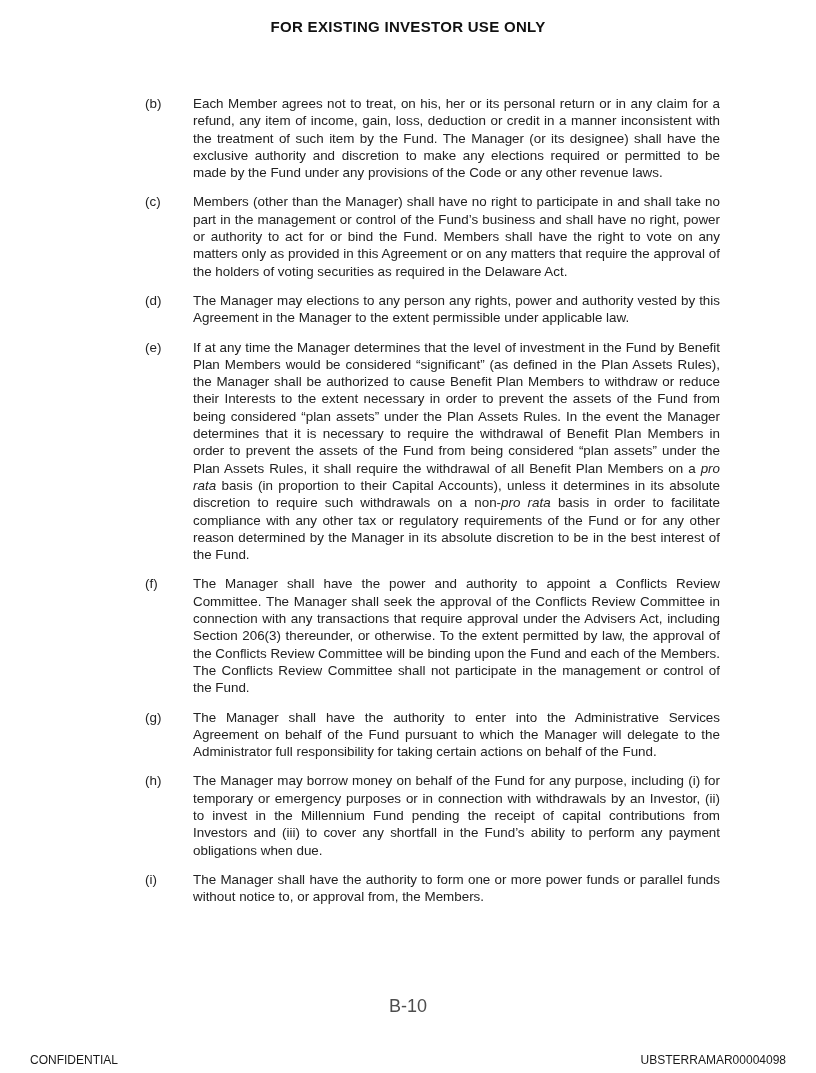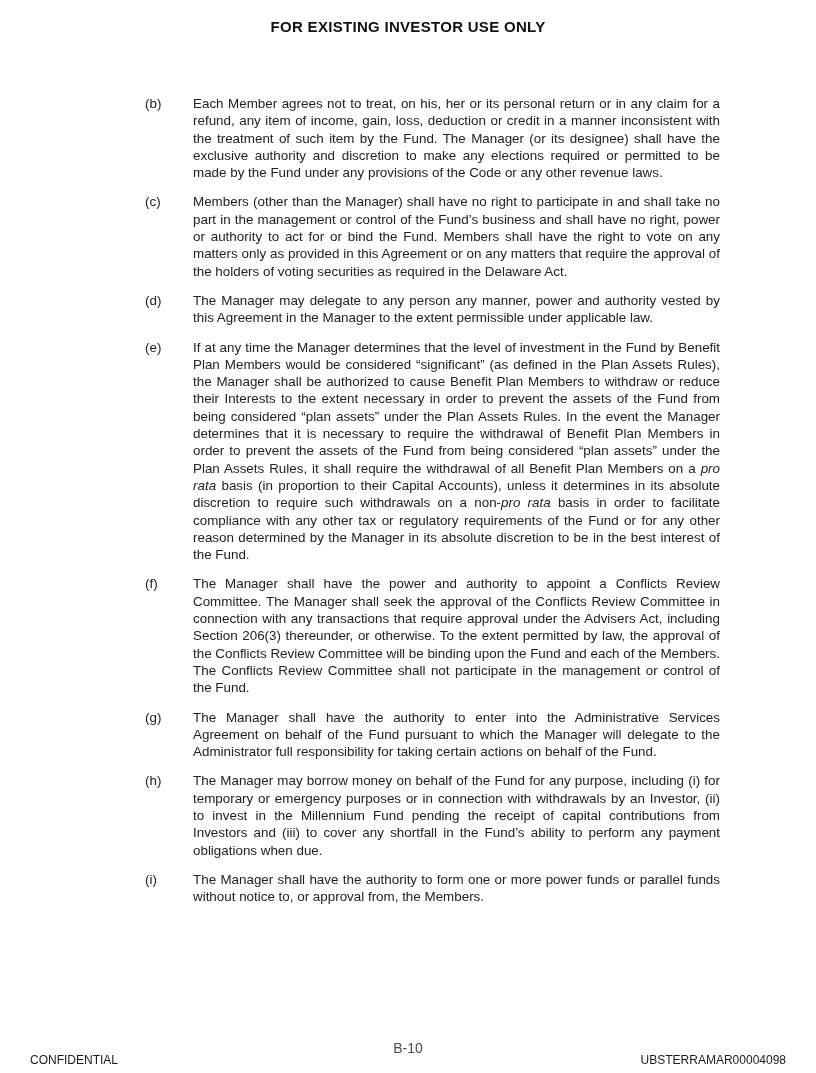--- a/index.html
+++ b/index.html
@@ -45,25 +45,25 @@
   }
   .para-text {
     flex: 1 1 auto;
     text-align: justify;
   }
   .para-text i {
     font-style: italic;
   }
   .page-number {
     position: absolute;
-    top: 1040px;
+    top: 996px;
     left: 0;
     width: 100%;
     text-align: center;
-    font-size: 14px;
+    font-size: 18px;
     color: #4d4d4d;
   }
   .doc-footer {
     position: absolute;
     top: 1053px;
     left: 30px;
     right: 30px;
     display: flex;
     justify-content: space-between;
     font-size: 12px;
@@ -82,21 +82,21 @@
     <div class="para-text">Each Member agrees not to treat, on his, her or its personal return or in any claim for a refund, any item of income, gain, loss, deduction or credit in a manner inconsistent with the treatment of such item by the Fund. The Manager (or its designee) shall have the exclusive authority and discretion to make any elections required or permitted to be made by the Fund under any provisions of the Code or any other revenue laws.</div>
   </div>
 
   <div class="para">
     <div class="para-label">(c)</div>
     <div class="para-text">Members (other than the Manager) shall have no right to participate in and shall take no part in the management or control of the Fund’s business and shall have no right, power or authority to act for or bind the Fund. Members shall have the right to vote on any matters only as provided in this Agreement or on any matters that require the approval of the holders of voting securities as required in the Delaware Act.</div>
   </div>
 
   <div class="para">
     <div class="para-label">(d)</div>
-    <div class="para-text">The Manager may delegate to any person any manner, power and authority vested by this Agreement in the Manager to the extent permissible under applicable law.</div>
+    <div class="para-text">The Manager may elections to any person any rights, power and authority vested by this Agreement in the Manager to the extent permissible under applicable law.</div>
   </div>
 
   <div class="para">
     <div class="para-label">(e)</div>
     <div class="para-text">If at any time the Manager determines that the level of investment in the Fund by Benefit Plan Members would be considered “significant” (as defined in the Plan Assets Rules), the Manager shall be authorized to cause Benefit Plan Members to withdraw or reduce their Interests to the extent necessary in order to prevent the assets of the Fund from being considered “plan assets” under the Plan Assets Rules. In the event the Manager determines that it is necessary to require the withdrawal of Benefit Plan Members in order to prevent the assets of the Fund from being considered “plan assets” under the Plan Assets Rules, it shall require the withdrawal of all Benefit Plan Members on a <i>pro rata</i> basis (in proportion to their Capital Accounts), unless it determines in its absolute discretion to require such withdrawals on a non-<i>pro rata</i> basis in order to facilitate compliance with any other tax or regulatory requirements of the Fund or for any other reason determined by the Manager in its absolute discretion to be in the best interest of the Fund.</div>
   </div>
 
   <div class="para">
     <div class="para-label">(f)</div>
     <div class="para-text">The Manager shall have the power and authority to appoint a Conflicts Review Committee. The Manager shall seek the approval of the Conflicts Review Committee in connection with any transactions that require approval under the Advisers Act, including Section 206(3) thereunder, or otherwise. To the extent permitted by law, the approval of the Conflicts Review Committee will be binding upon the Fund and each of the Members. The Conflicts Review Committee shall not participate in the management or control of the Fund.</div>

